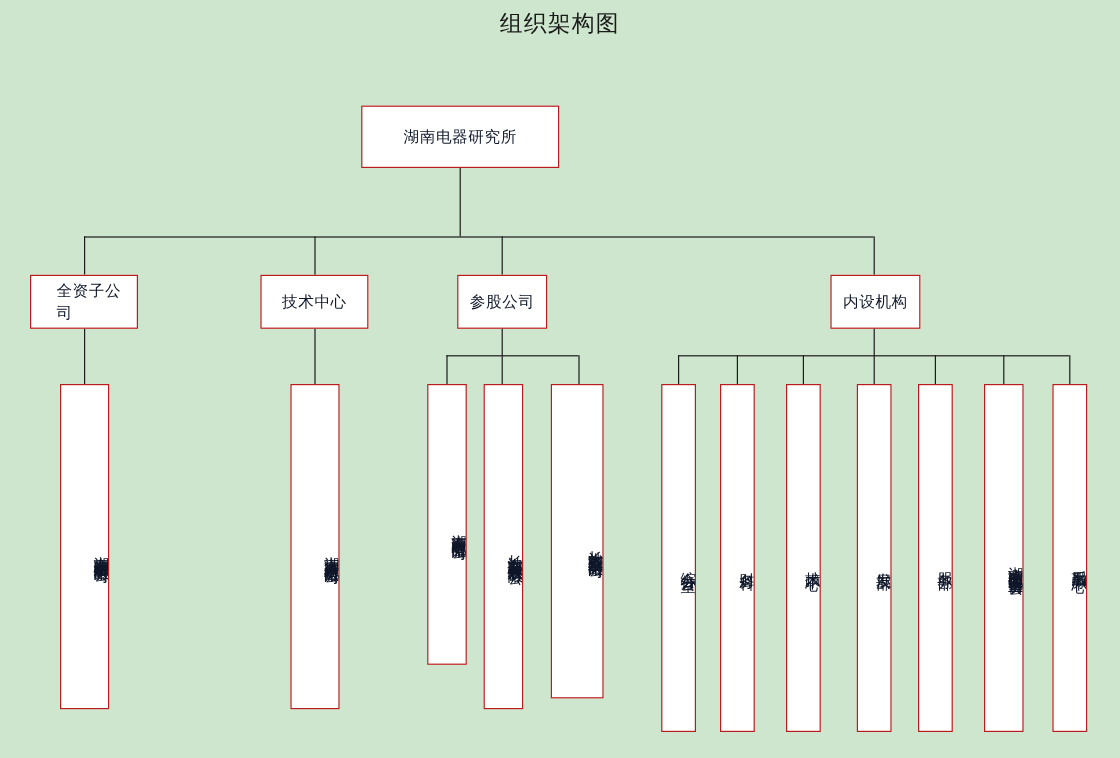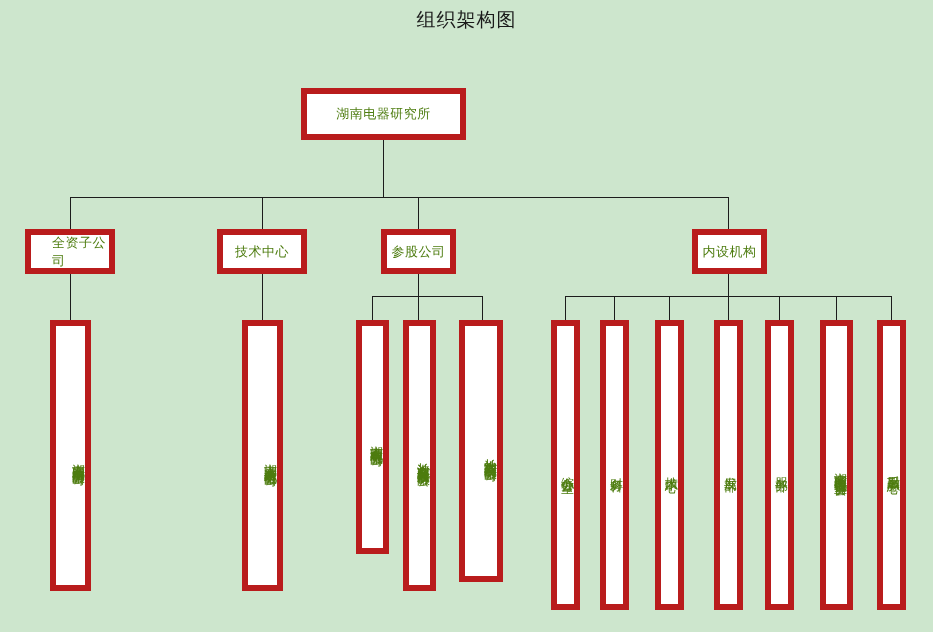--- a/index.html
+++ b/index.html
@@ -38,23 +38,23 @@
   }
   .line-h {
     position: absolute;
     height: 1px;
     background: #1c1c1c;
   }
   
   .node {
     position: absolute;
     box-sizing: border-box;
-    border: 6px solid #b91c1c;
+    border: 1px solid #b91c1c;
     background: #ffffff;
-    color: #4d7c0f;
+    color: #0f172a;
     overflow: hidden;
   }
   .node-h {
     display: flex;
     align-items: center;
     justify-content: center;
     font-size: 13px;
     letter-spacing: 0.5px;
   }
   .node-v {

